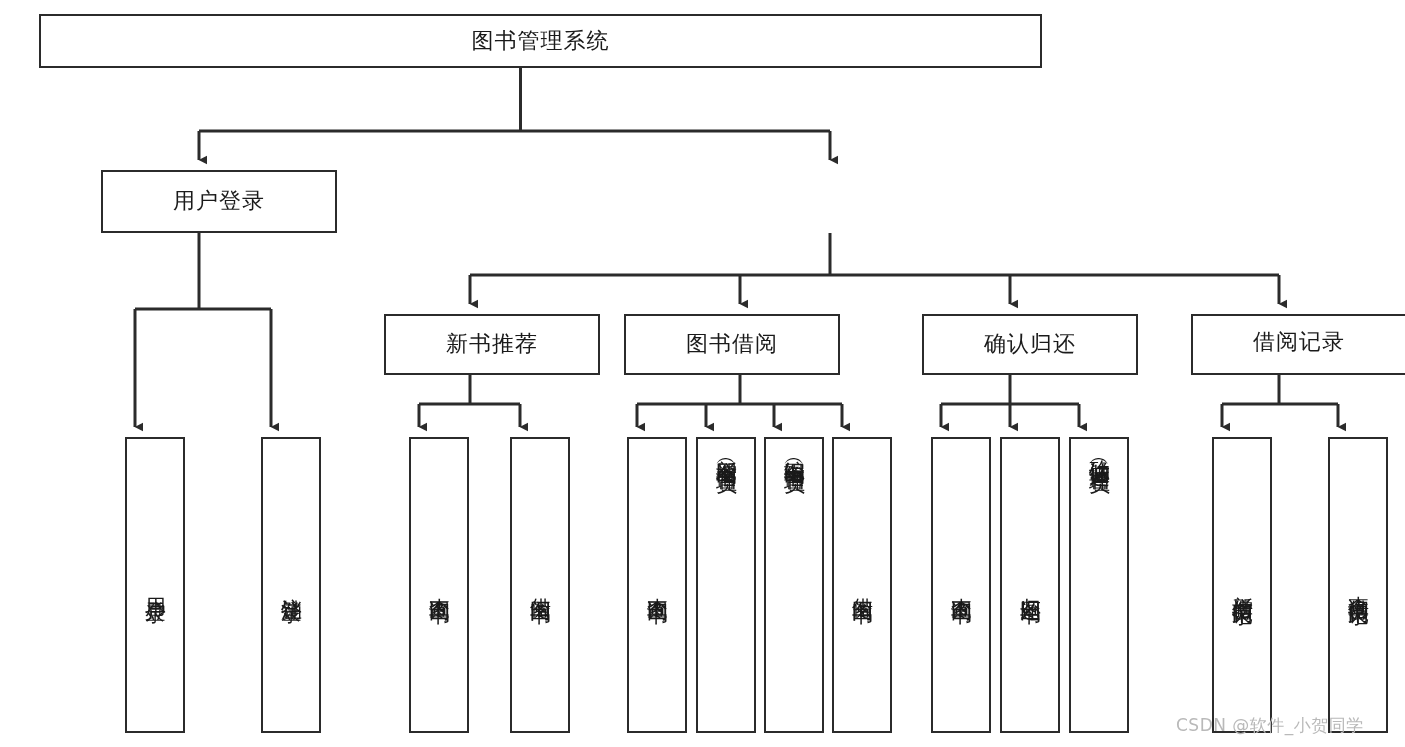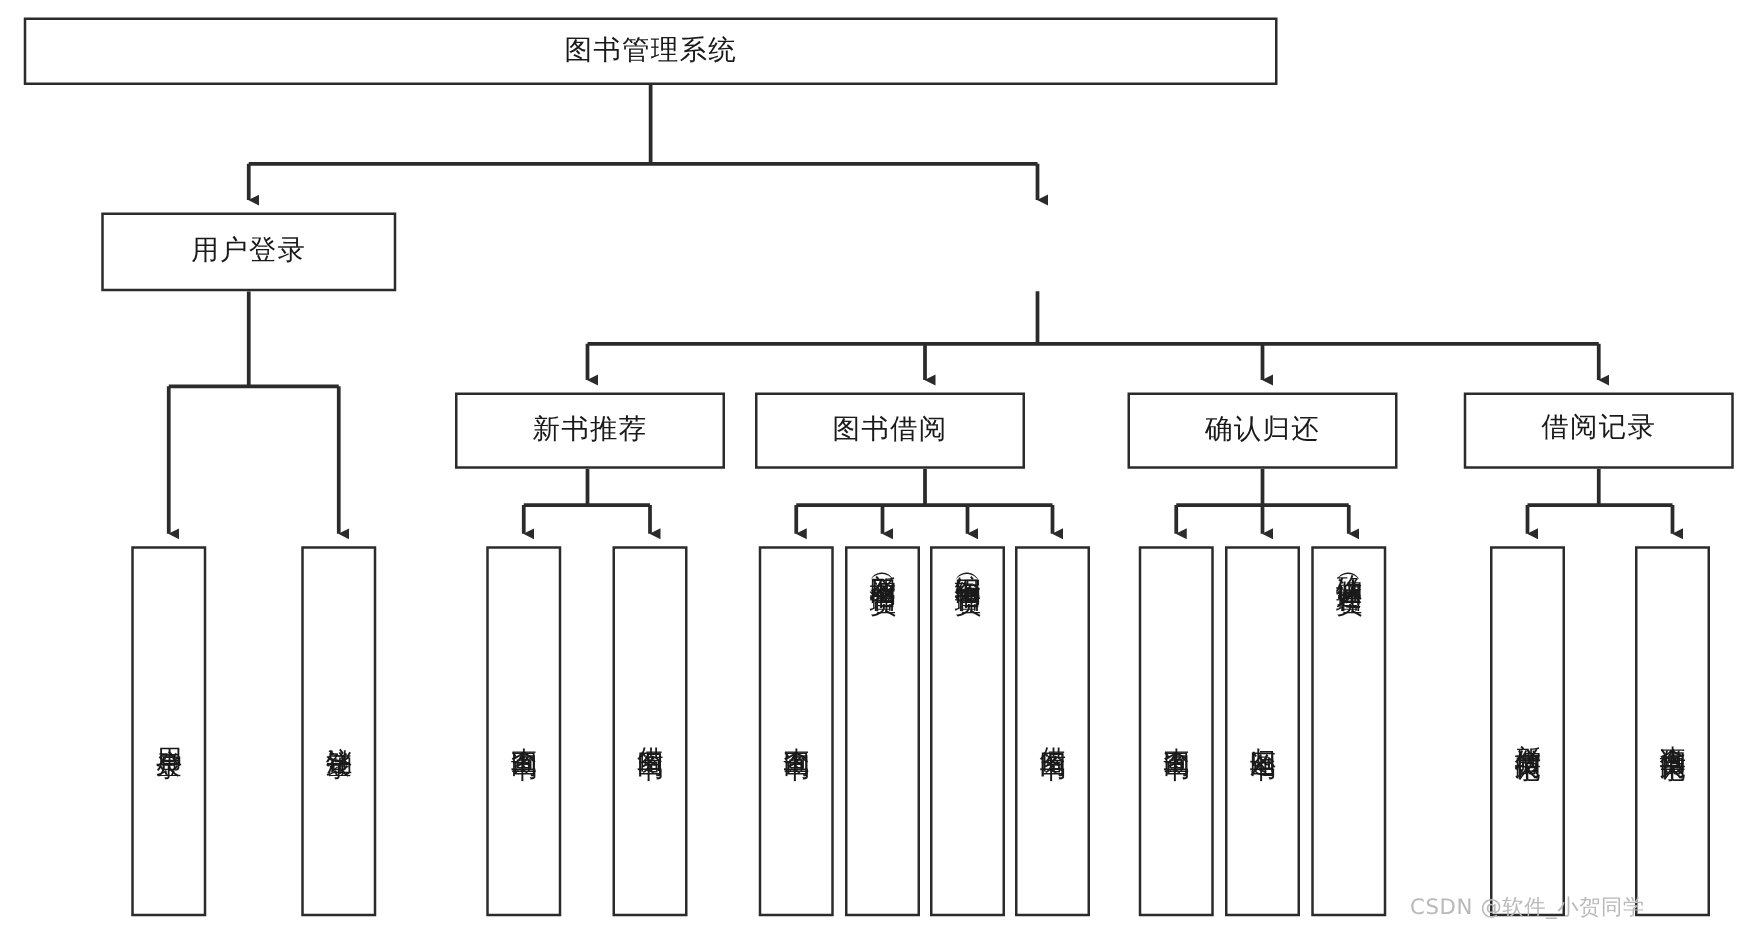--- a/index.html
+++ b/index.html
@@ -27,20 +27,21 @@
   }
   .node {
     position: absolute;
     box-sizing: border-box;
     border: 2.5px solid #2b2b2b;
     background: #ffffff;
     display: flex;
     align-items: center;
     justify-content: center;
     color: #1a1a1a;
+    margin-left: 20px;
   }
   .node.horiz {
     font-size: 22px;
     letter-spacing: 1px;
     line-height: 1.2;
   }
   .node.root {
     font-size: 22px;
   }
   .node.leaf {
@@ -55,21 +56,21 @@
     line-height: 1.18;
     letter-spacing: 2px;
     white-space: nowrap;
     color: #1a1a1a;
   }
   .leaf-top .vtext {
     align-self: flex-start;
   }
   .watermark {
     position: absolute;
-    left: 1128px;
+    left: 1176px;
     top: 714px;
     font-size: 17px;
     color: #b9b9b9;
     white-space: nowrap;
     letter-spacing: 0.5px;
   }
 </style>
 </head>
 <body>
 

